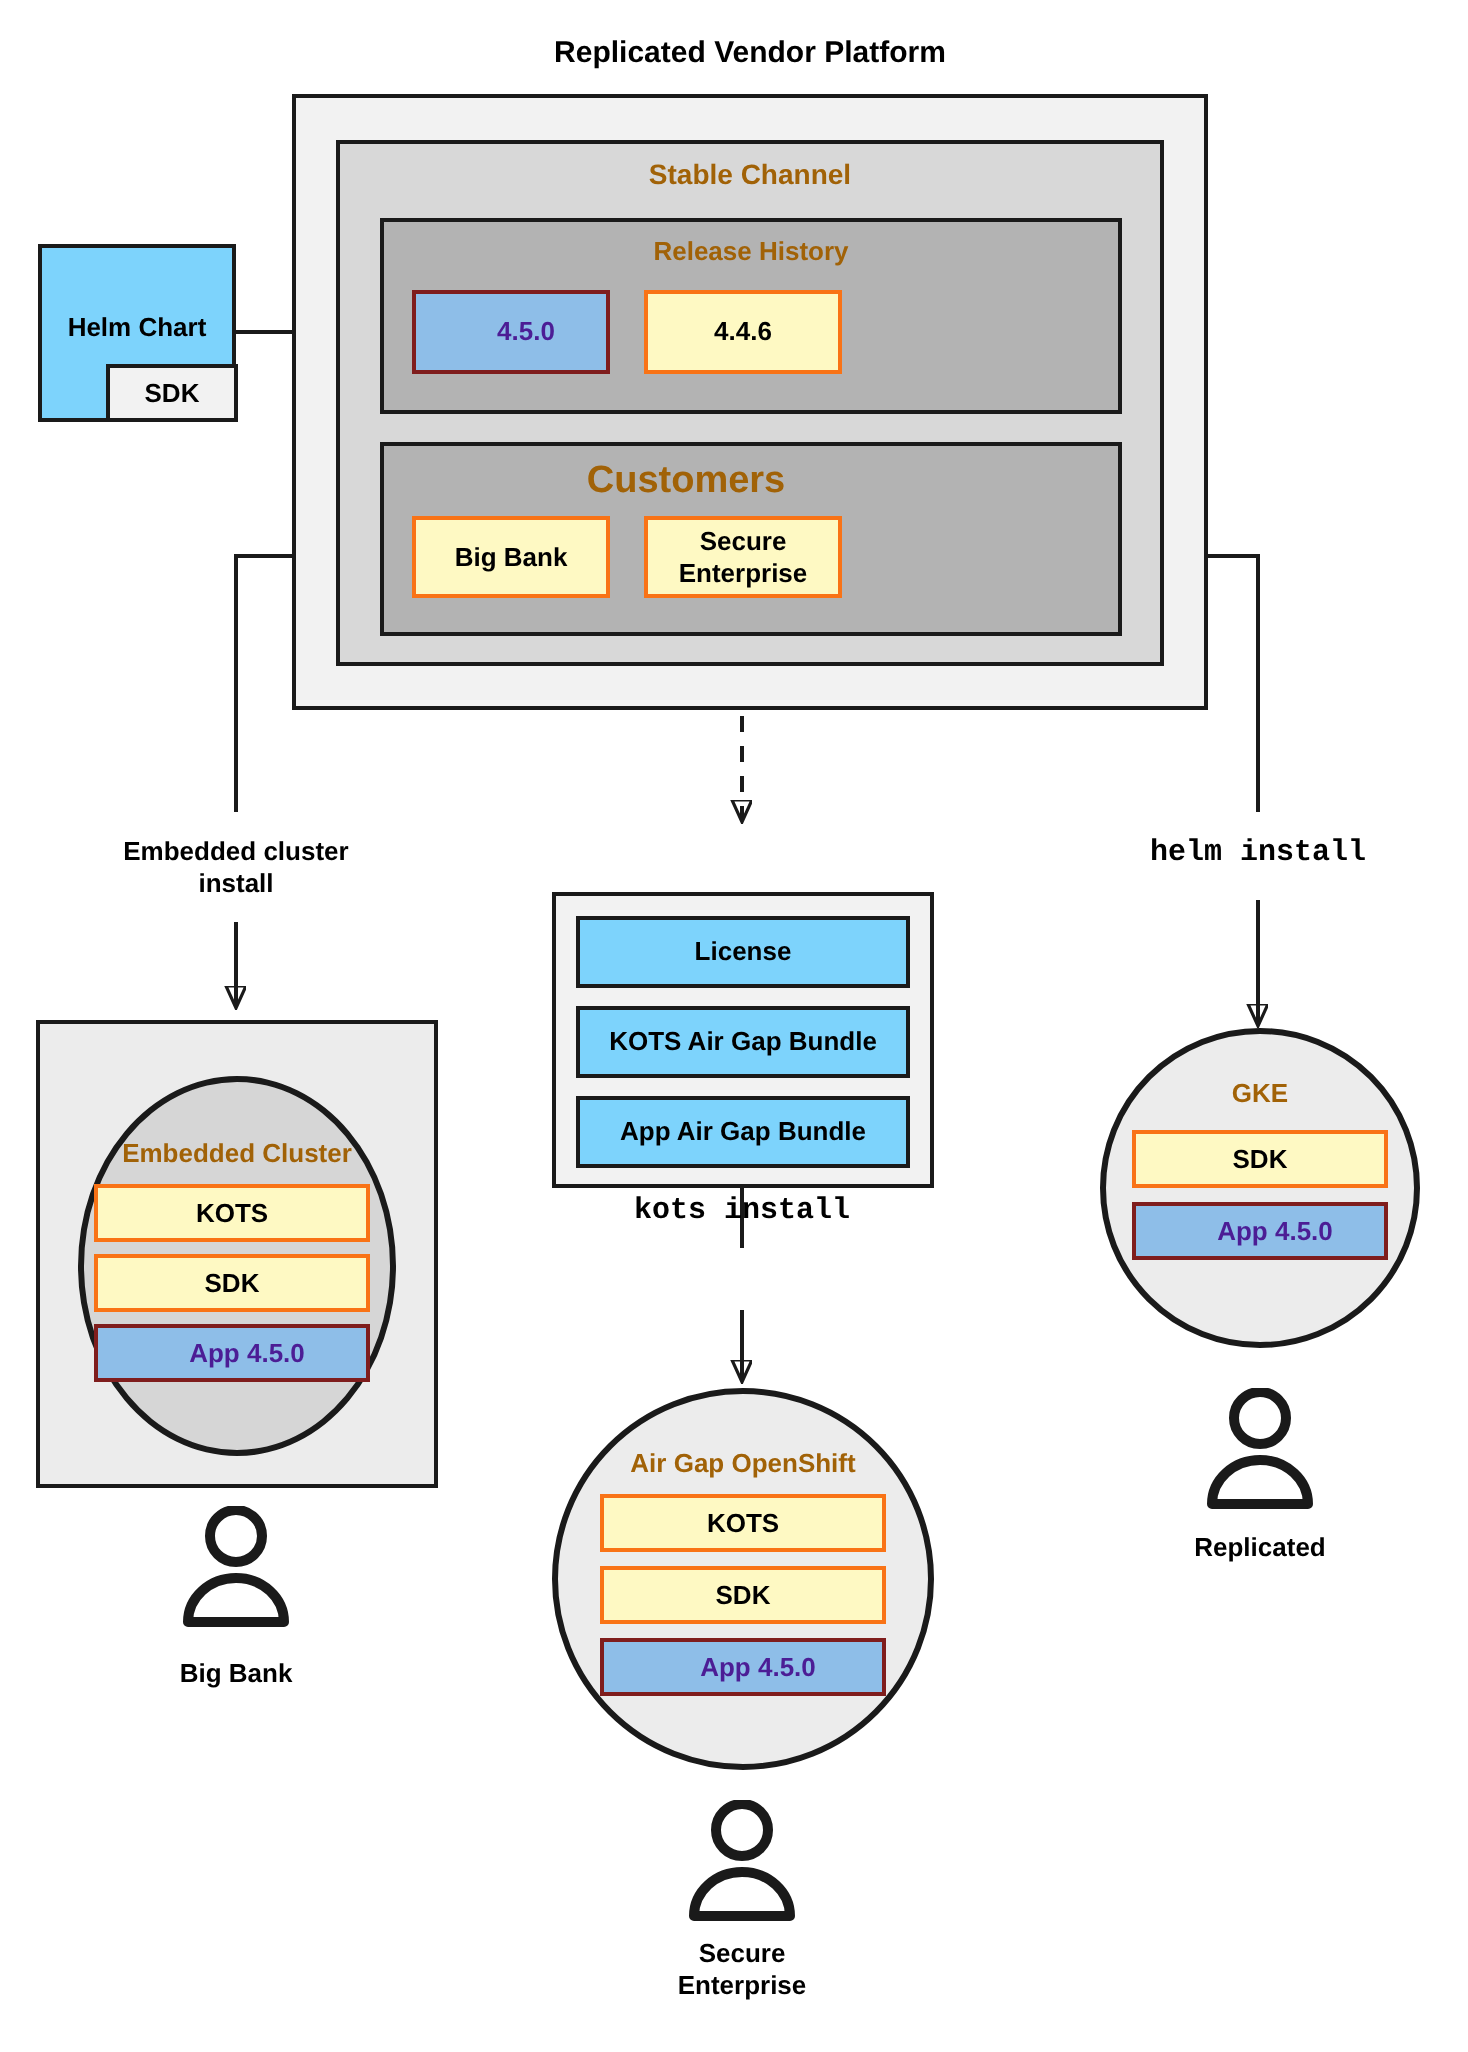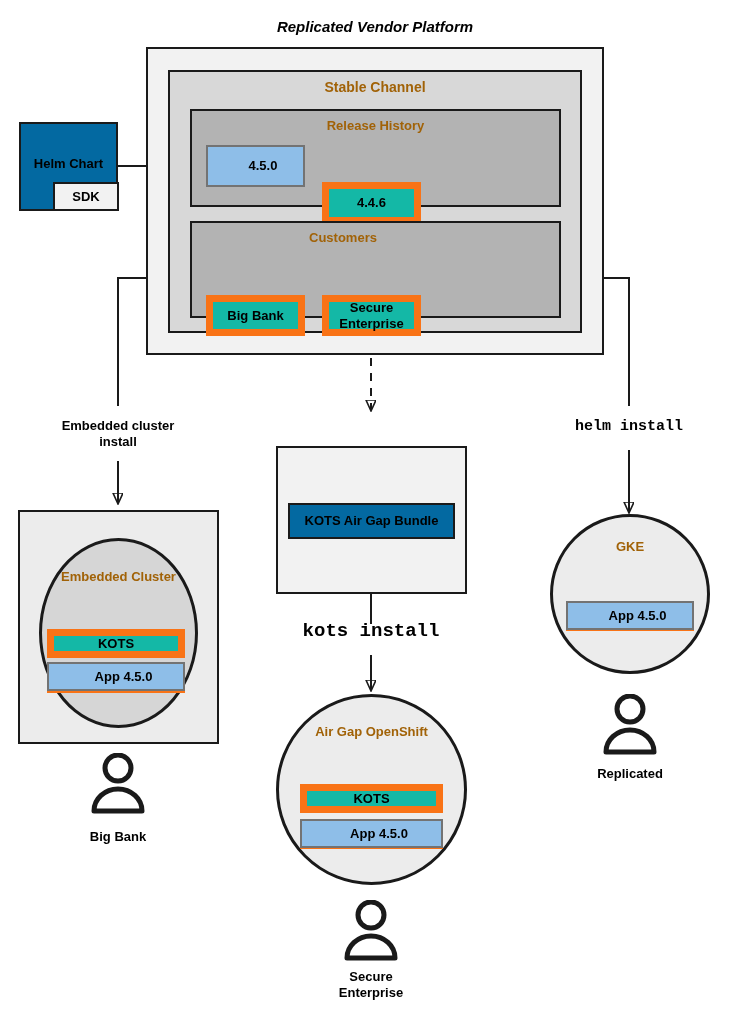--- a/index.html
+++ b/index.html
@@ -47,23 +47,23 @@
     align-items: center;
     justify-content: center;
     text-align: center;
     font-weight: bold;
     color: #000000;
     line-height: 1.2;
   }
   .b-outer   { background:#f2f2f2; border:2px solid #1a1a1a; }
   .b-channel { background:#d8d8d8; border:2px solid #1a1a1a; }
   .b-group   { background:#b3b3b3; border:2px solid #1a1a1a; }
-  .b-white   { background:#14b8a6; border:7px solid #f97316;margin-top:37px; }
-  .b-blue    { background:#8ebee8; border:2px solid #737373; color:#000000;padding-left:15px; }
-  .b-gray    { background:#0369a1; border:2px solid #1a1a1a; }
+  .b-white   { background:#fef9c3; border:2px solid #f97316; }
+  .b-blue    { background:#8ebee8; border:2px solid #7f1d1d; color:#4c1d95;padding-left:15px; }
+  .b-gray    { background:#7dd3fc; border:2px solid #1a1a1a; }
   .b-light   { background:#ececec; border:2px solid #1a1a1a; }
   .b-f2      { background:#f2f2f2; border:2px solid #1a1a1a; }
   .circle {
     position: absolute;
     box-sizing: border-box;
     border-radius: 50%;
   }
   .c-dark  { background:#d6d6d6; border:3px solid #1a1a1a; }
   .c-light { background:#ececec; border:3px solid #1a1a1a; }
   .hdr {
@@ -94,34 +94,34 @@
 
     <path d="M371,298 L371,410" fill="none" stroke="#1a1a1a" stroke-width="2" stroke-dasharray="8 7" marker-end="url(#arrowOpen)"></path>
 
     <path d="M371,594 L371,624" fill="none" stroke="#1a1a1a" stroke-width="2"></path>
     <path d="M371,655 L371,690" fill="none" stroke="#1a1a1a" stroke-width="2" marker-end="url(#arrowOpen)"></path>
 
     <path d="M537,278 L629,278 L629,406" fill="none" stroke="#1a1a1a" stroke-width="2"></path>
     <path d="M629,450 L629,512" fill="none" stroke="#1a1a1a" stroke-width="2" marker-end="url(#arrowOpen)"></path>
   </svg>
 
-  <div class="lbl" style="left:146px; top:18px; width:458px; font-size:15px;font-style:italic;">Replicated Vendor Platform</div>
+  <div class="lbl" style="left:146px; top:18px; width:458px; font-size:15px;">Replicated Vendor Platform</div>
 
   <div class="box b-outer" style="left:146px; top:47px; width:458px; height:308px;"></div>
 
   <div class="box b-channel" style="left:168px; top:70px; width:414px; height:263px;"></div>
   <div class="hdr" style="left:168px; top:79px; width:414px; font-size:14px;">Stable Channel</div>
 
   <div class="box b-group" style="left:190px; top:109px; width:371px; height:98px;"></div>
   <div class="hdr" style="left:190px; top:118px; width:371px; font-size:13px;">Release History</div>
   <div class="box b-blue" style="left:206px; top:145px; width:99px; height:42px; font-size:13px;">4.5.0</div>
   <div class="box b-white" style="left:322px; top:145px; width:99px; height:42px; font-size:13px;">4.4.6</div>
 
   <div class="box b-group" style="left:190px; top:221px; width:371px; height:97px;"></div>
-  <div class="hdr" style="left:190px; top:230px; width:306px; font-size:13px;">Customers</div>
+  <div class="hdr" style="left:190px; top:230px; width:306px; font-size:19px;">Customers</div>
   <div class="box b-white" style="left:206px; top:258px; width:99px; height:41px; font-size:13px;">Big Bank</div>
   <div class="box b-white" style="left:322px; top:258px; width:99px; height:41px; font-size:13px; white-space:pre-line;">Secure
 Enterprise</div>
 
   <div class="box b-gray" style="left:19px; top:122px; width:99px; height:89px;">
     <span style="font-size:13px; position:absolute; left:0; right:0; top:32px;">Helm Chart</span>
   </div>
   <div class="box b-f2" style="left:53px; top:182px; width:66px; height:29px; font-size:13px;">SDK</div>
 
   <div class="lbl" style="left:18px; top:418px; width:200px; font-size:13px;">Embedded cluster
@@ -134,23 +134,25 @@
   <div class="box b-white" style="left:47px; top:627px; width:138px; height:29px; font-size:13px;">SDK</div>
   <div class="box b-blue" style="left:47px; top:662px; width:138px; height:29px; font-size:13px;">App 4.5.0</div>
 
   <svg class="person" style="left:88px; top:753px; width:60px; height:62px;" viewBox="0 0 60 62">
     <circle cx="30" cy="15" r="13" fill="none" stroke="#1a1a1a" stroke-width="5"></circle>
     <path d="M6,58 A24,22 0 0,1 54,58 z" fill="none" stroke="#1a1a1a" stroke-width="5" stroke-linejoin="round"></path>
   </svg>
   <div class="lbl" style="left:38px; top:829px; width:160px; font-size:13px;">Big Bank</div>
 
   <div class="box b-f2" style="left:276px; top:446px; width:191px; height:148px;"></div>
+  <div class="box b-gray" style="left:288px; top:458px; width:167px; height:36px; font-size:13px;">License</div>
   <div class="box b-gray" style="left:288px; top:503px; width:167px; height:36px; font-size:13px;">KOTS Air Gap Bundle</div>
+  <div class="box b-gray" style="left:288px; top:548px; width:167px; height:36px; font-size:13px;">App Air Gap Bundle</div>
 
-  <div class="lbl mono" style="left:271px; top:620px; width:200px; font-size:19px;">kots install</div>
+  <div class="lbl mono" style="left:271px; top:597px; width:200px; font-size:15px;">kots install</div>
 
   <div class="circle c-light" style="left:276px; top:694px; width:191px; height:191px;"></div>
   <div class="hdr" style="left:276px; top:724px; width:191px; font-size:13px;">Air Gap OpenShift</div>
   <div class="box b-white" style="left:300px; top:747px; width:143px; height:29px; font-size:13px;">KOTS</div>
   <div class="box b-white" style="left:300px; top:783px; width:143px; height:29px; font-size:13px;">SDK</div>
   <div class="box b-blue" style="left:300px; top:819px; width:143px; height:29px; font-size:13px;">App 4.5.0</div>
 
   <svg class="person" style="left:341px; top:900px; width:60px; height:62px;" viewBox="0 0 60 62">
     <circle cx="30" cy="15" r="13" fill="none" stroke="#1a1a1a" stroke-width="5"></circle>
     <path d="M6,58 A24,22 0 0,1 54,58 z" fill="none" stroke="#1a1a1a" stroke-width="5" stroke-linejoin="round"></path>

